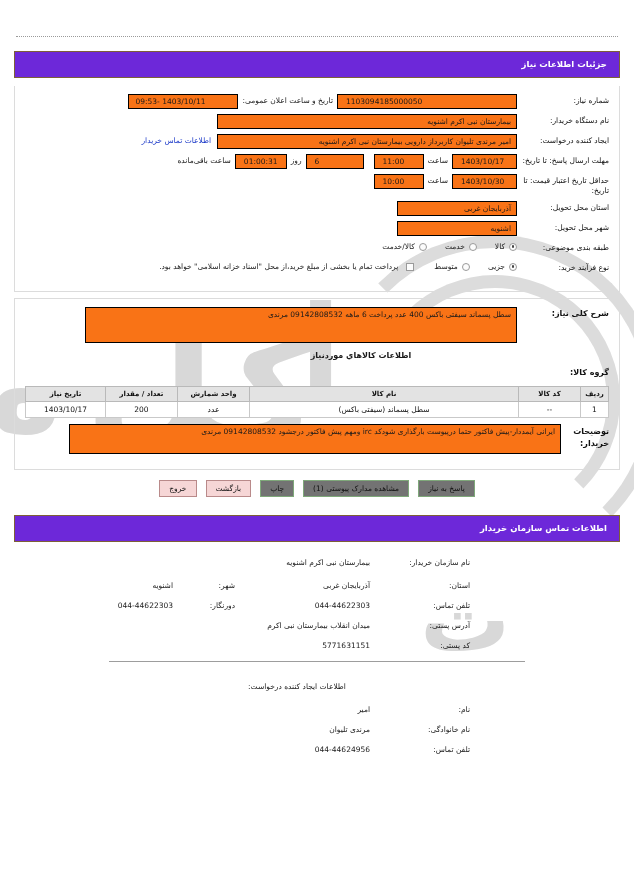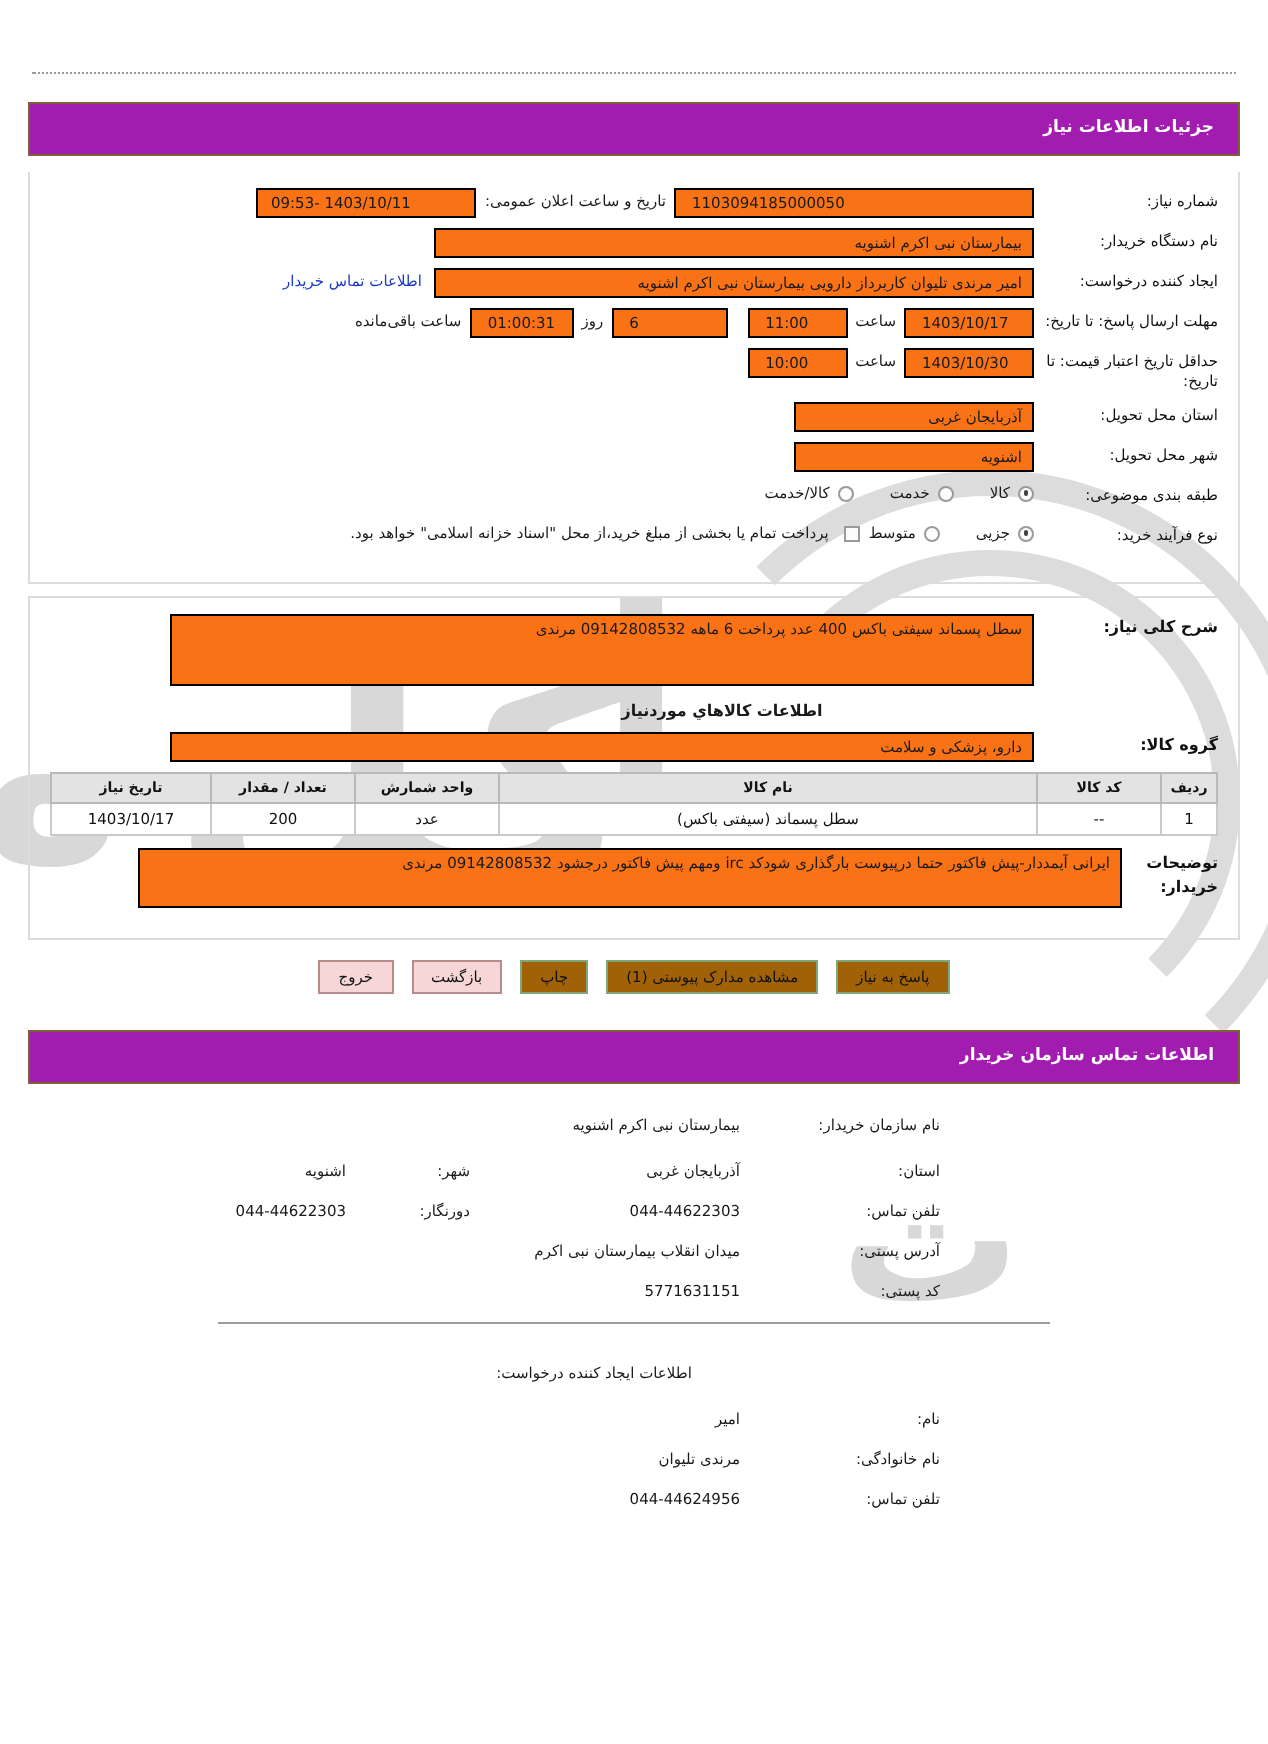--- a/index.html
+++ b/index.html
@@ -49,21 +49,21 @@
   }
 
   .top-rule {
     margin: 36px 2px 0 2px;
     border-top: 1px dotted #9a9a9a;
     height: 0;
   }
 
   
   .banner {
-    background: #a21caf;
+    background: #6d28d9;
     color: #ffffff;
     font-size: 8.5px;
     font-weight: bold;
     padding: 7px 12px 8px 12px;
     margin-top: 14px;
     border: 1px solid #7d5f38;
   }
 
   
   .panel {
@@ -207,21 +207,21 @@
   }
   .btn {
     border: 1px solid #6f6f6f;
     font-size: 7.5px;
     padding: 3px 9px;
     cursor: pointer;
     white-space: nowrap;
     text-align: center;
     color: #111;
   }
-  .btn.green { background: #a16207; border-color: #7fa87a; text-align: center; }
+  .btn.green { background: #737373; border-color: #7fa87a; text-align: center; }
   .btn.pink  { background: #f6d6d6; border-color: #b98a8a; }
 
   
   .contact {
     margin-top: 16px;
   }
   .crow {
     display: flex;
     font-size: 7.5px;
     margin-bottom: 11px;
@@ -354,41 +354,40 @@
         <div class="rgroup">
           <div class="ritem">
             <span class="radio on"></span>
             <span>جزیی</span>
           </div>
           <div class="ritem">
             <span class="radio"></span>
             <span>متوسط</span>
           </div>
         </div>
-        <div class="ritem" style="">
+        <div class="ritem" style="margin-right:16px">
           <span class="cbox"></span>
           <span class="note-txt">پرداخت تمام یا بخشی از مبلغ خرید،از محل "اسناد خزانه اسلامی" خواهد بود.</span>
         </div>
       </div>
     </div>
   </div>
 
   <div class="panel flat">
     <div class="frow">
       <div class="lbl bold">شرح کلی نیاز:</div>
       <div class="fld area" style="flex:1; max-width:432px;">سطل پسماند سیفتی باکس 400 عدد
 پرداخت 6 ماهه
 09142808532 مرندی</div>
     </div>
 
     <div class="subhead" style="text-align:center; padding-left:90px;">اطلاعات كالاهاي موردنياز</div>
 
     <div class="frow">
       <div class="lbl bold">گروه کالا:</div>
-      <div class="fld" style="flex:1; max-width:432px;">دارو، پزشکی و سلامت</div>
     </div>
 
     <table class="items">
       <thead>
         <tr>
           <th style="width:28px">ردیف</th>
           <th style="width:62px">کد کالا</th>
           <th>نام کالا</th>
           <th style="width:72px">واحد شمارش</th>
           <th style="width:72px">تعداد / مقدار</th>

